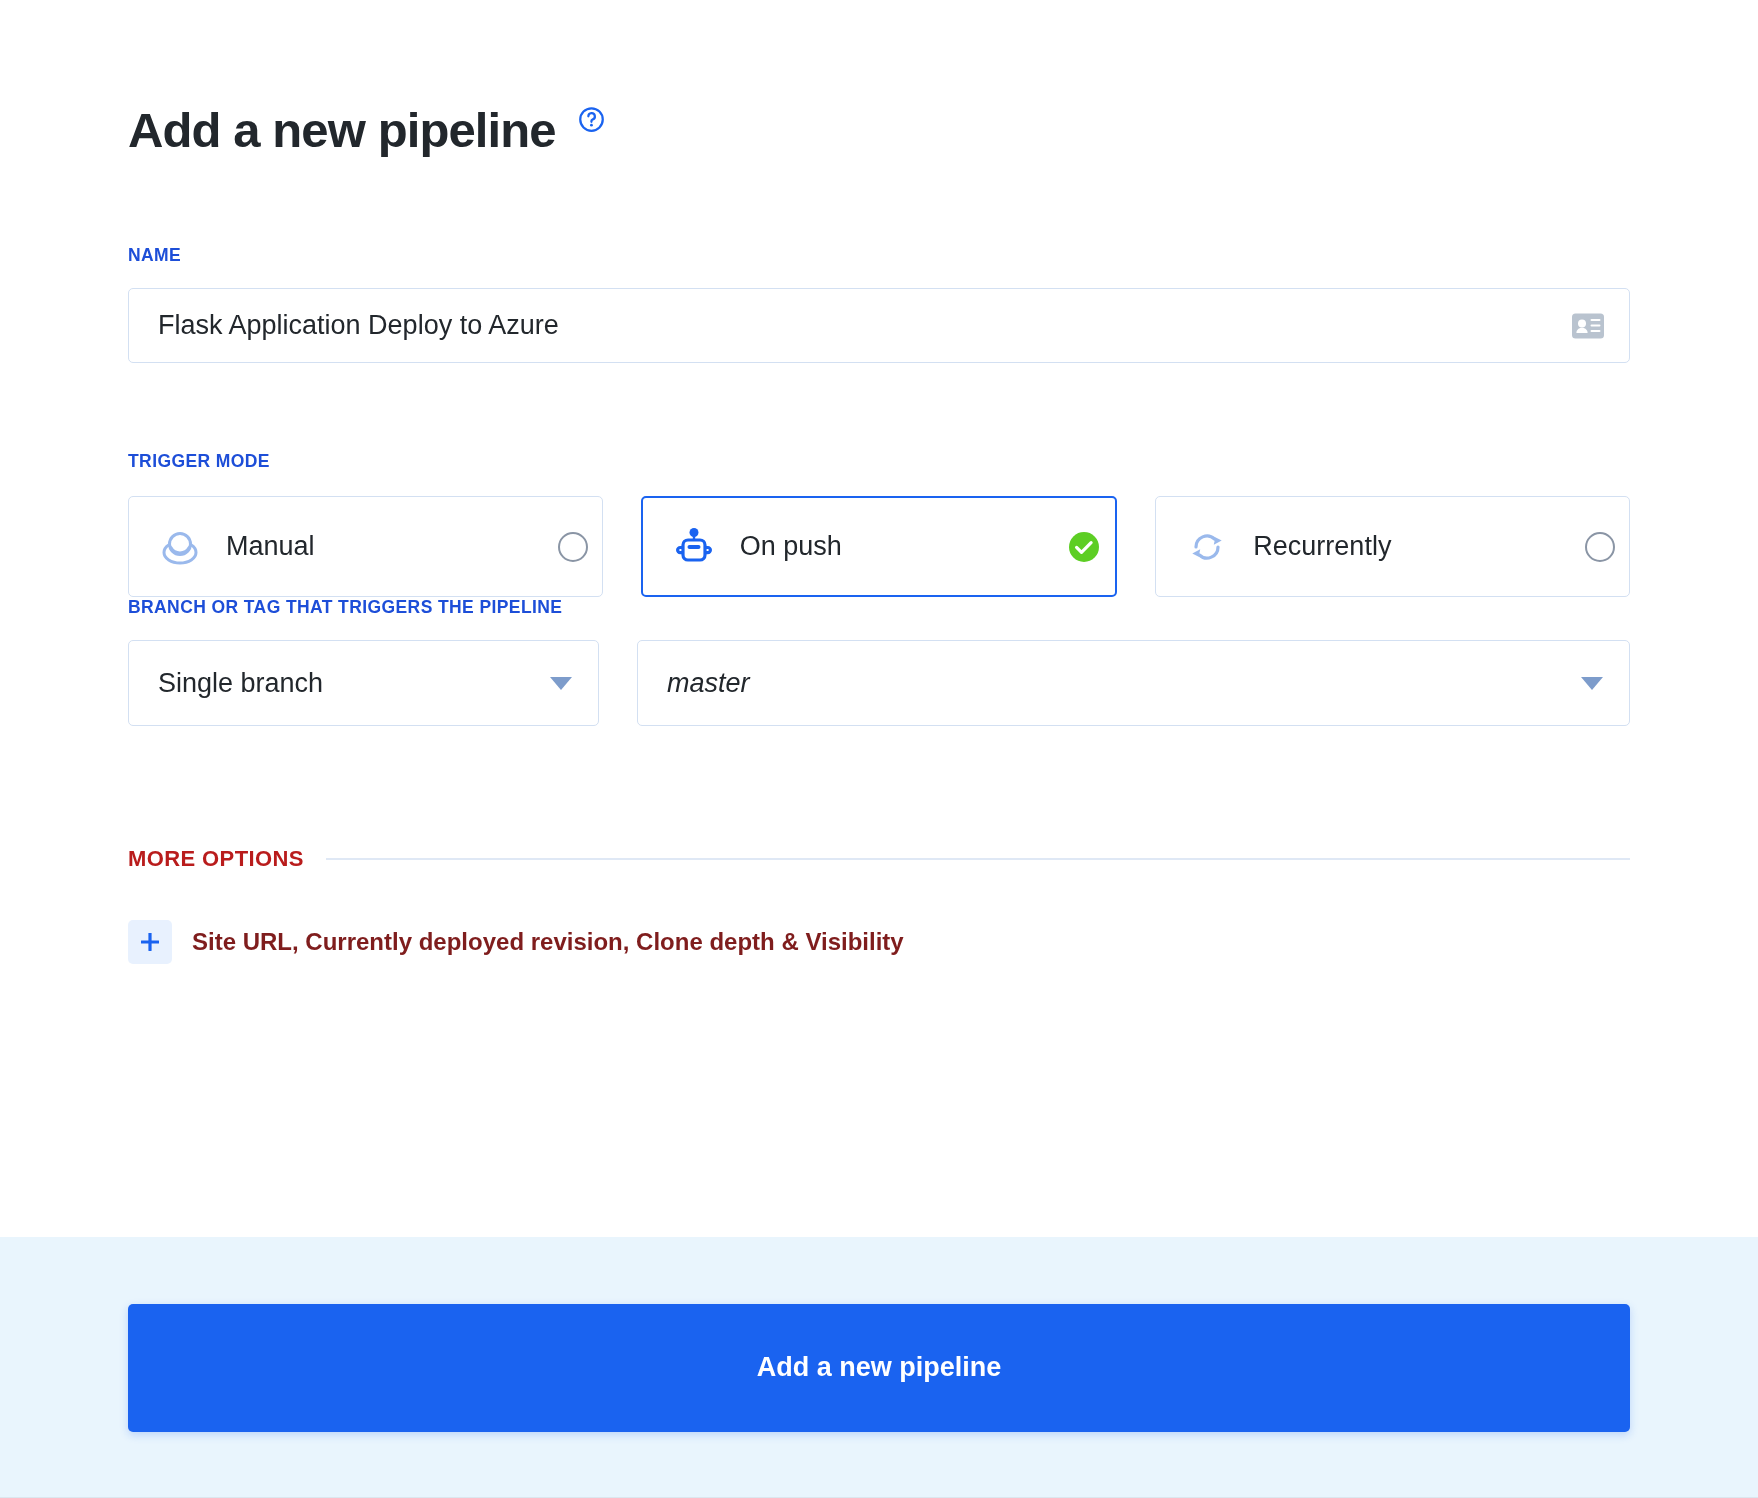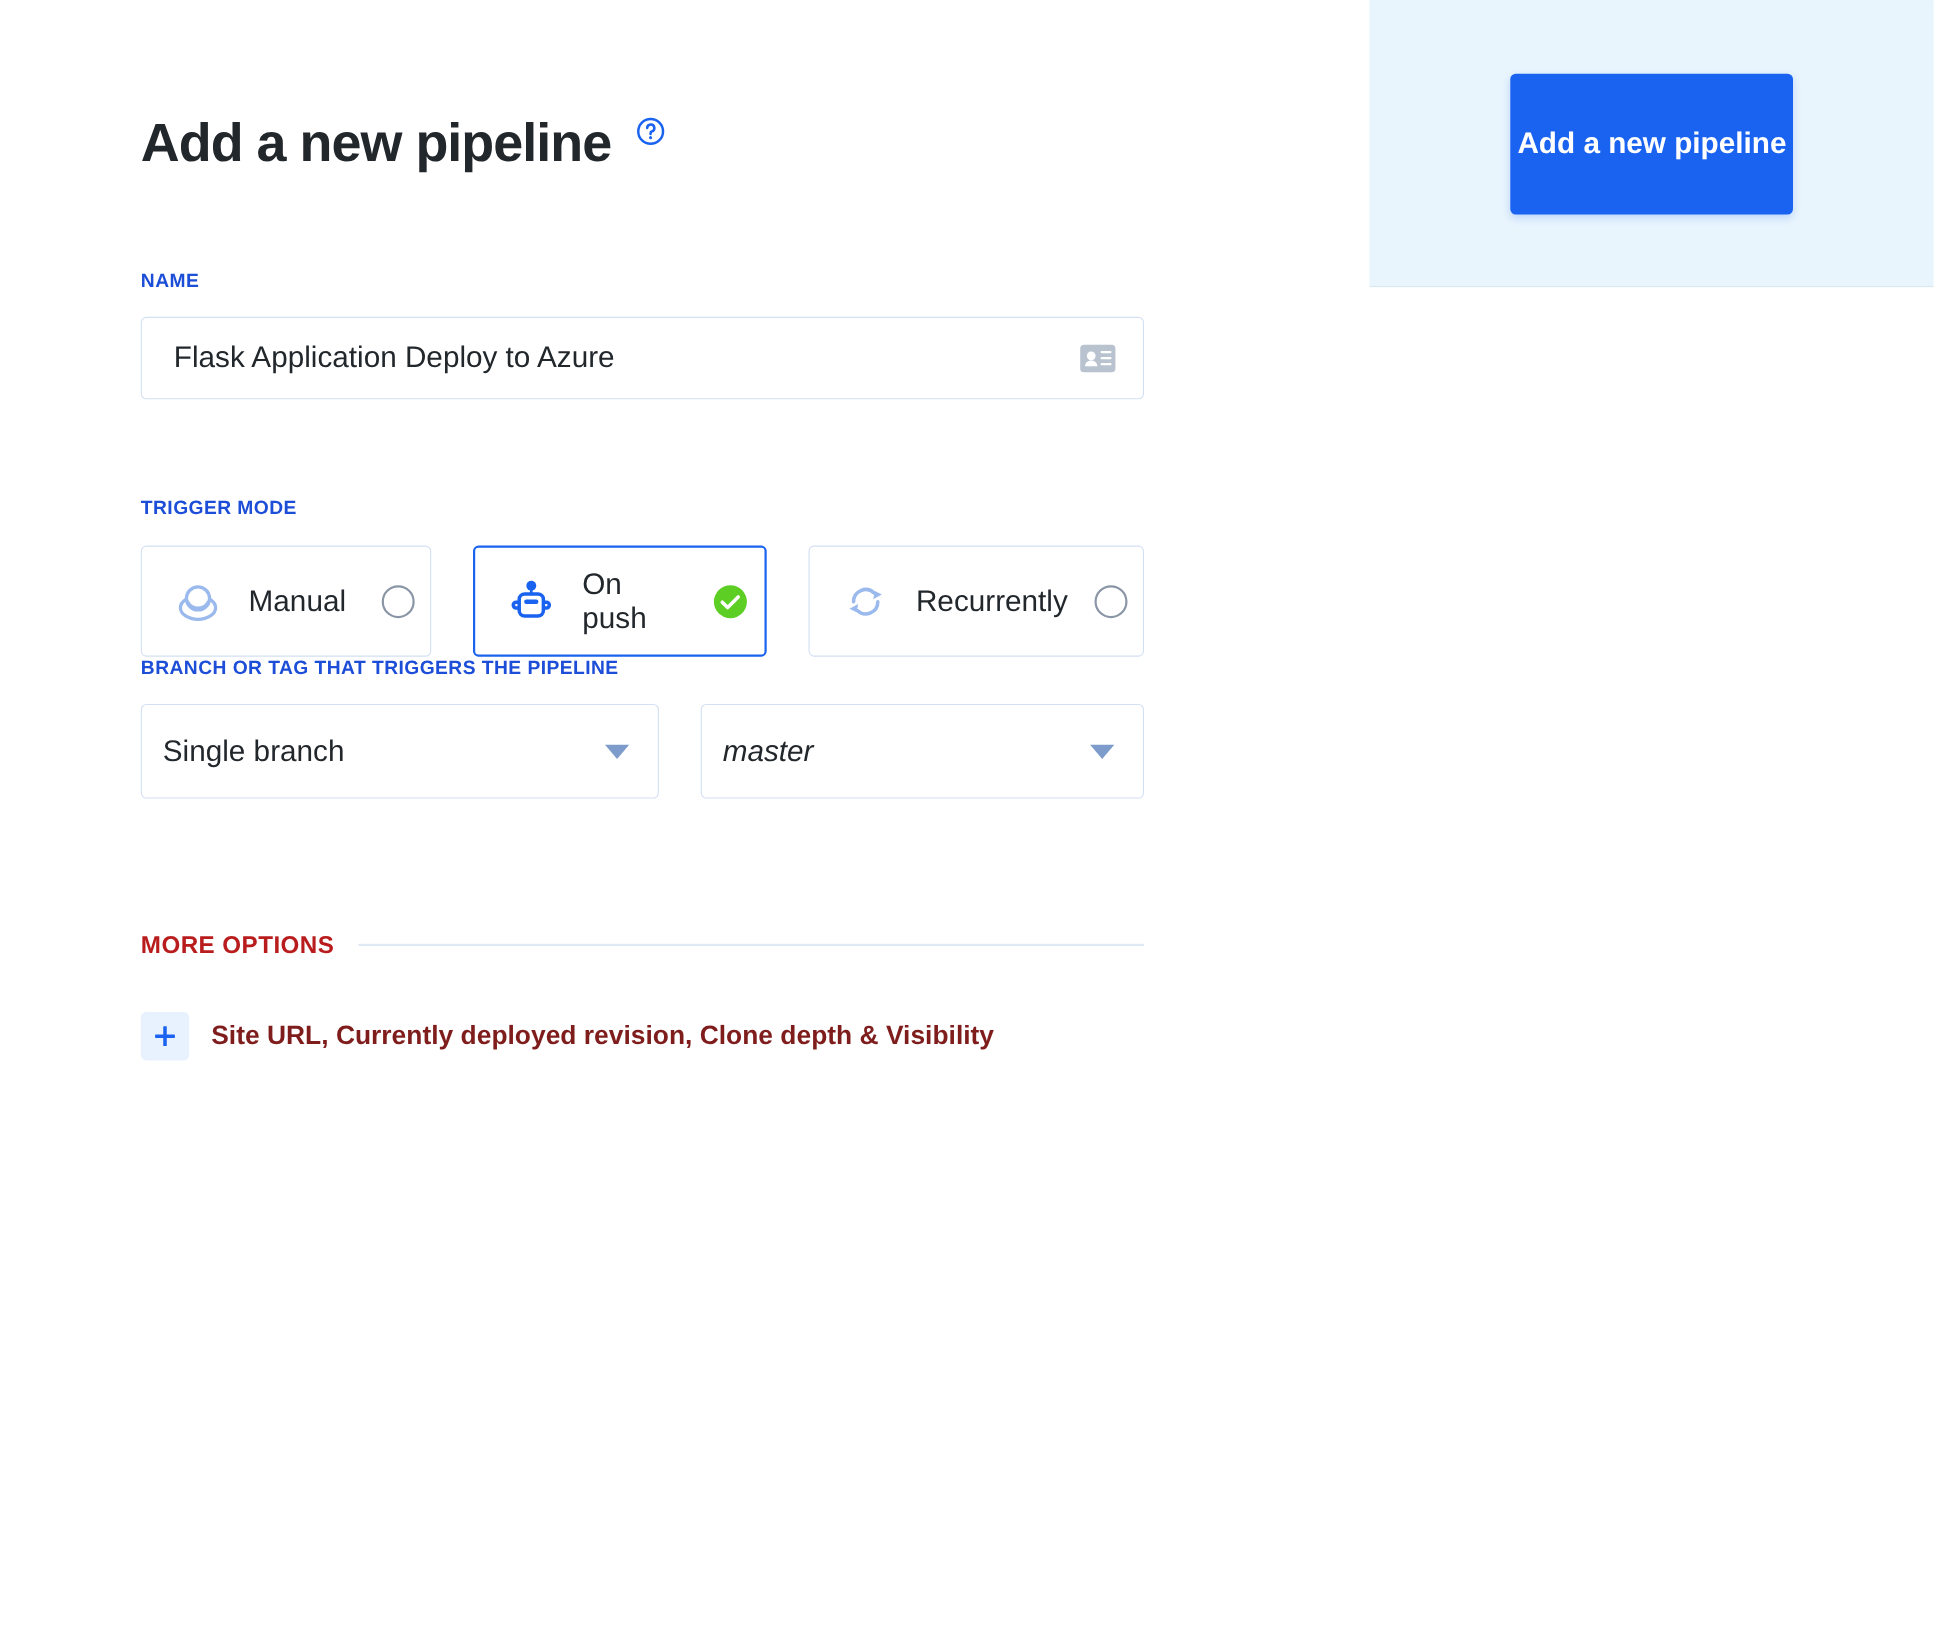--- a/index.html
+++ b/index.html
@@ -14,21 +14,21 @@
     font-family: "Liberation Sans", sans-serif;
     overflow: hidden;
     position: relative;
   }
 
   
   .page {
     width: 1758px;
     height: 1498px;
     display: flex;
-    flex-direction: row;
+    flex-direction: column;
     background: #ffffff;
   }
 
   .form-area {
     padding: 0 128px;
     flex: 0 0 auto;
   }
 
   
   .page-header {
@@ -154,21 +154,21 @@
     display: flex;
     gap: 38px;
   }
   .select-box {
     height: 86px;
     border: 1px solid #d3e0f2;
     border-radius: 5px;
     background: #ffffff;
     display: flex;
     align-items: center;
-    padding: 0 26px 0 19px;
+    padding: 0 26px 0 29px;
     cursor: pointer;
     position: relative;
   }
   .select-branch-kind { flex: 0 0 471px; }
   .select-branch-value { flex: 1 1 auto; font-style: italic; }
   .select-value {
     font-size: 27px;
     color: #22272c;
     flex: 1 1 auto;
   }

